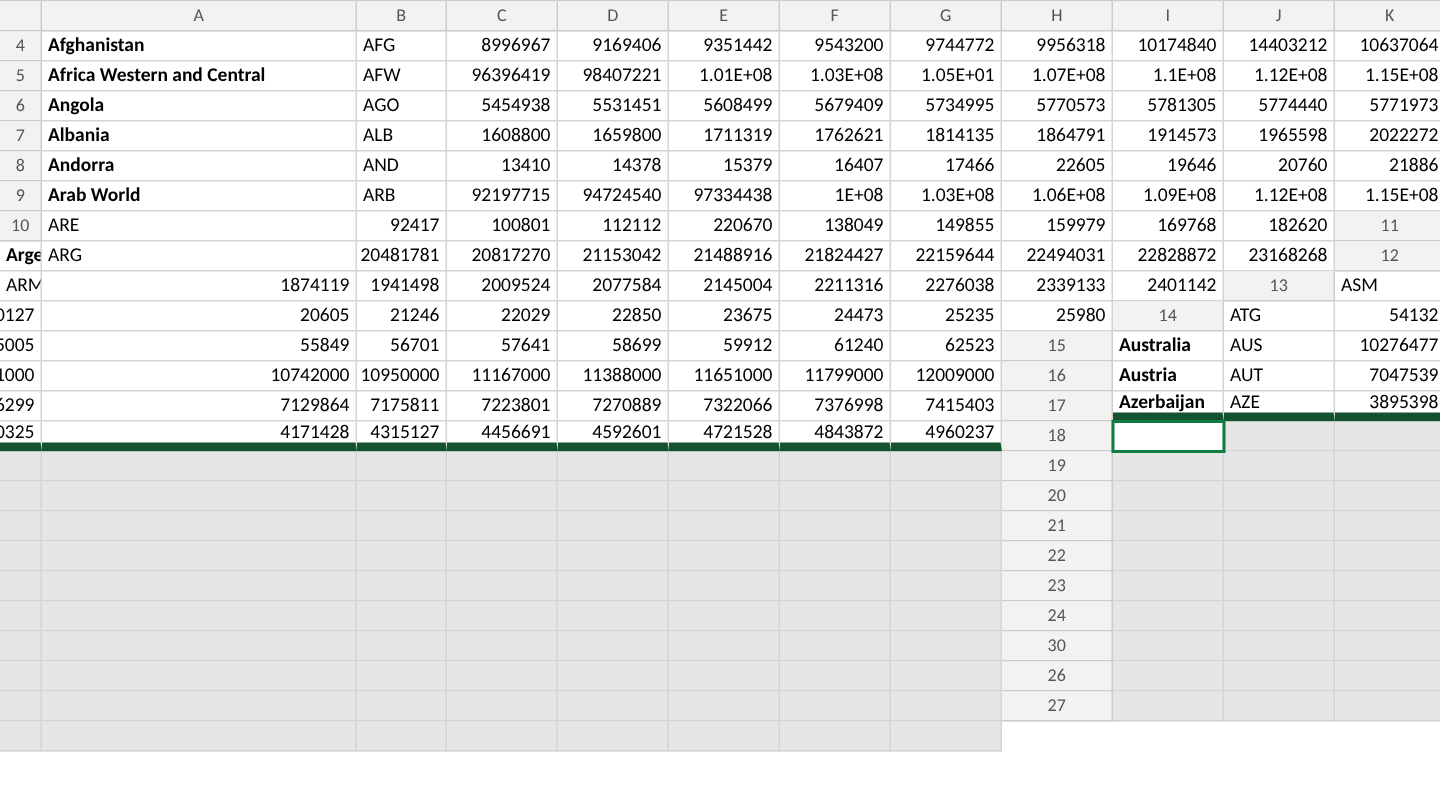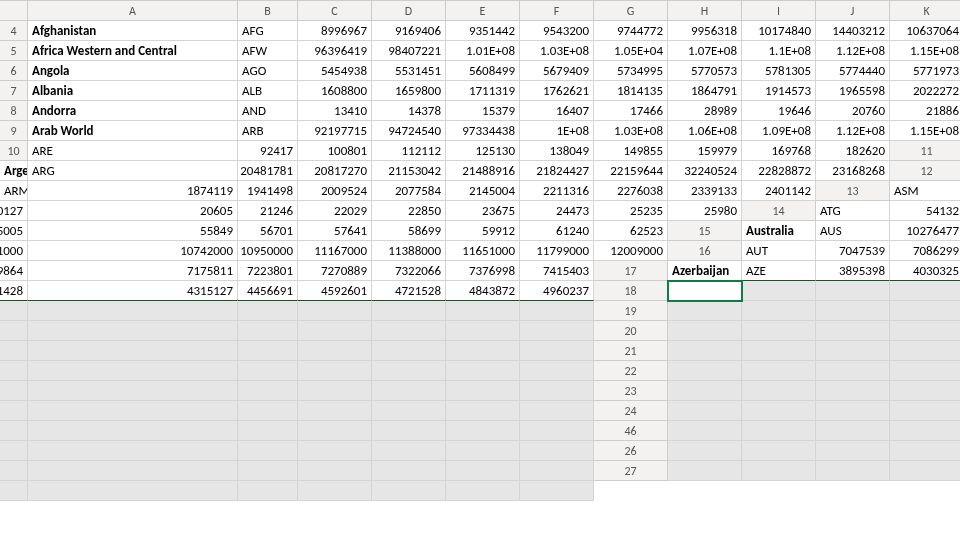--- a/index.html
+++ b/index.html
@@ -42,21 +42,21 @@
   .cell.bold { font-weight: 700; }
   .cell.num  { justify-content: flex-end; font-variant-numeric: tabular-nums; }
   .cell.active {
     background: #fff;
     outline: 2px solid #107c41;
     outline-offset: -1px;
     z-index: 2;
     position: relative;
   }
   .cell.empty { background: #e6e6e6; }
-  .data-edge-bottom { border-bottom: 1px solid #14532d; }
+  .data-edge-bottom { border-bottom: 6px solid #14532d; }
 </style>
 </head>
 <body>
 
 <div class="sheet" id="sheet">
     <div class="colhdr"></div>
     <div class="colhdr">A</div>
     <div class="colhdr">B</div>
     <div class="colhdr">C</div>
     <div class="colhdr">D</div>
@@ -79,21 +79,21 @@
     <div class="cell num">10174840</div>
     <div class="cell num">14403212</div>
     <div class="cell num">10637064</div>
     <div class="rowhdr">5</div>
     <div class="cell bold">Africa Western and Central</div>
     <div class="cell">AFW</div>
     <div class="cell num">96396419</div>
     <div class="cell num">98407221</div>
     <div class="cell num">1.01E+08</div>
     <div class="cell num">1.03E+08</div>
-    <div class="cell num">1.05E+04</div>
+    <div class="cell num">1.05E+01</div>
     <div class="cell num">1.07E+08</div>
     <div class="cell num">1.1E+08</div>
     <div class="cell num">1.12E+08</div>
     <div class="cell num">1.15E+08</div>
     <div class="rowhdr">6</div>
     <div class="cell bold">Angola</div>
     <div class="cell">AGO</div>
     <div class="cell num">5454938</div>
     <div class="cell num">5531451</div>
     <div class="cell num">5608499</div>
@@ -116,57 +116,57 @@
     <div class="cell num">1965598</div>
     <div class="cell num">2022272</div>
     <div class="rowhdr">8</div>
     <div class="cell bold">Andorra</div>
     <div class="cell">AND</div>
     <div class="cell num">13410</div>
     <div class="cell num">14378</div>
     <div class="cell num">15379</div>
     <div class="cell num">16407</div>
     <div class="cell num">17466</div>
-    <div class="cell num">28989</div>
+    <div class="cell num">22605</div>
     <div class="cell num">19646</div>
     <div class="cell num">20760</div>
     <div class="cell num">21886</div>
     <div class="rowhdr">9</div>
     <div class="cell bold">Arab World</div>
     <div class="cell">ARB</div>
     <div class="cell num">92197715</div>
     <div class="cell num">94724540</div>
     <div class="cell num">97334438</div>
     <div class="cell num">1E+08</div>
     <div class="cell num">1.03E+08</div>
     <div class="cell num">1.06E+08</div>
     <div class="cell num">1.09E+08</div>
     <div class="cell num">1.12E+08</div>
     <div class="cell num">1.15E+08</div>
     <div class="rowhdr">10</div>
     <div class="cell">ARE</div>
     <div class="cell num">92417</div>
     <div class="cell num">100801</div>
     <div class="cell num">112112</div>
-    <div class="cell num">125130</div>
+    <div class="cell num">220670</div>
     <div class="cell num">138049</div>
     <div class="cell num">149855</div>
     <div class="cell num">159979</div>
     <div class="cell num">169768</div>
     <div class="cell num">182620</div>
     <div class="rowhdr">11</div>
     <div class="cell bold">Argentina</div>
     <div class="cell">ARG</div>
     <div class="cell num">20481781</div>
     <div class="cell num">20817270</div>
     <div class="cell num">21153042</div>
     <div class="cell num">21488916</div>
     <div class="cell num">21824427</div>
     <div class="cell num">22159644</div>
-    <div class="cell num">32240524</div>
+    <div class="cell num">22494031</div>
     <div class="cell num">22828872</div>
     <div class="cell num">23168268</div>
     <div class="rowhdr">12</div>
     <div class="cell">ARM</div>
     <div class="cell num">1874119</div>
     <div class="cell num">1941498</div>
     <div class="cell num">2009524</div>
     <div class="cell num">2077584</div>
     <div class="cell num">2145004</div>
     <div class="cell num">2211316</div>
@@ -201,20 +201,21 @@
     <div class="cell num">10276477</div>
     <div class="cell num">18701000</div>
     <div class="cell num">10742000</div>
     <div class="cell num">10950000</div>
     <div class="cell num">11167000</div>
     <div class="cell num">11388000</div>
     <div class="cell num">11651000</div>
     <div class="cell num">11799000</div>
     <div class="cell num">12009000</div>
     <div class="rowhdr">16</div>
+    <div class="cell bold">Austria</div>
     <div class="cell">AUT</div>
     <div class="cell num">7047539</div>
     <div class="cell num">7086299</div>
     <div class="cell num">7129864</div>
     <div class="cell num">7175811</div>
     <div class="cell num">7223801</div>
     <div class="cell num">7270889</div>
     <div class="cell num">7322066</div>
     <div class="cell num">7376998</div>
     <div class="cell num">7415403</div>
@@ -307,21 +308,21 @@
     <div class="cell empty"></div>
     <div class="cell empty"></div>
     <div class="cell empty"></div>
     <div class="cell empty"></div>
     <div class="cell empty"></div>
     <div class="cell empty"></div>
     <div class="cell empty"></div>
     <div class="cell empty"></div>
     <div class="cell empty"></div>
     <div class="cell empty"></div>
-    <div class="rowhdr">46</div>
+    <div class="rowhdr">30</div>
     <div class="cell empty"></div>
     <div class="cell empty"></div>
     <div class="cell empty"></div>
     <div class="cell empty"></div>
     <div class="cell empty"></div>
     <div class="cell empty"></div>
     <div class="cell empty"></div>
     <div class="cell empty"></div>
     <div class="cell empty"></div>
     <div class="cell empty"></div>

